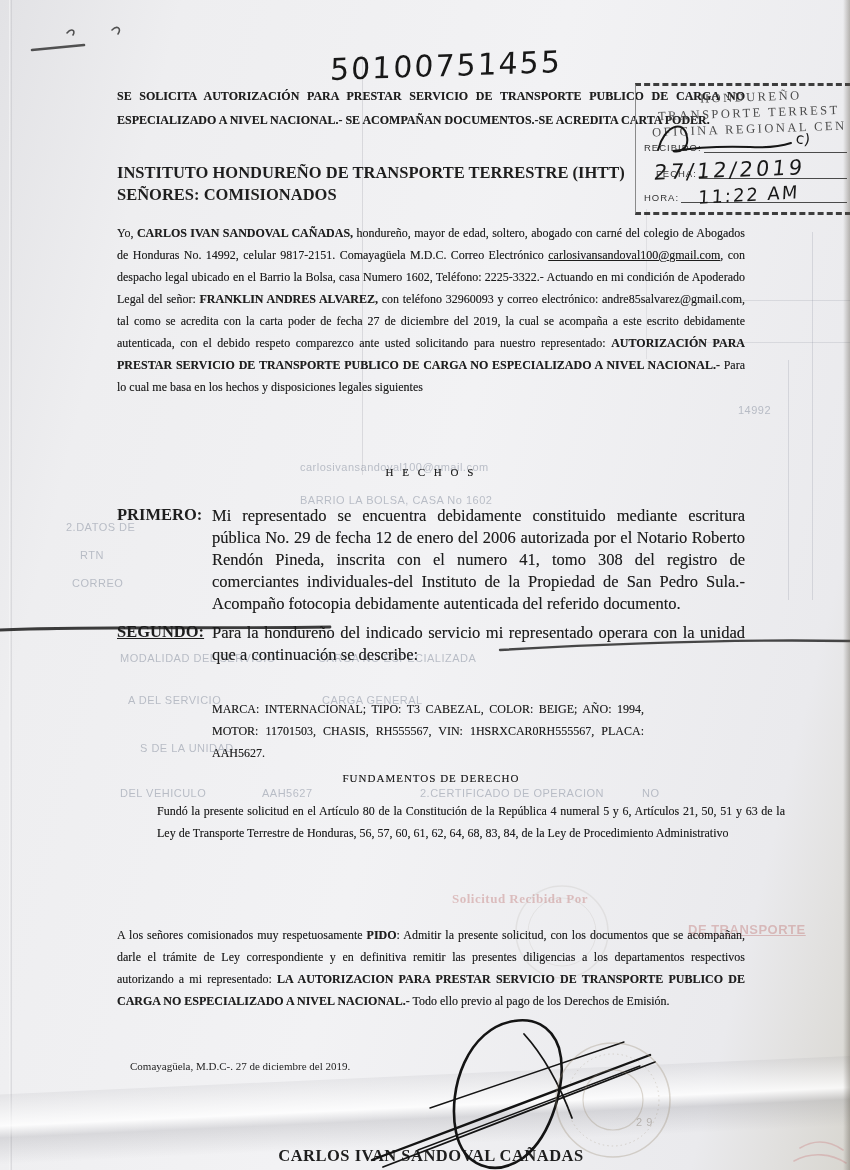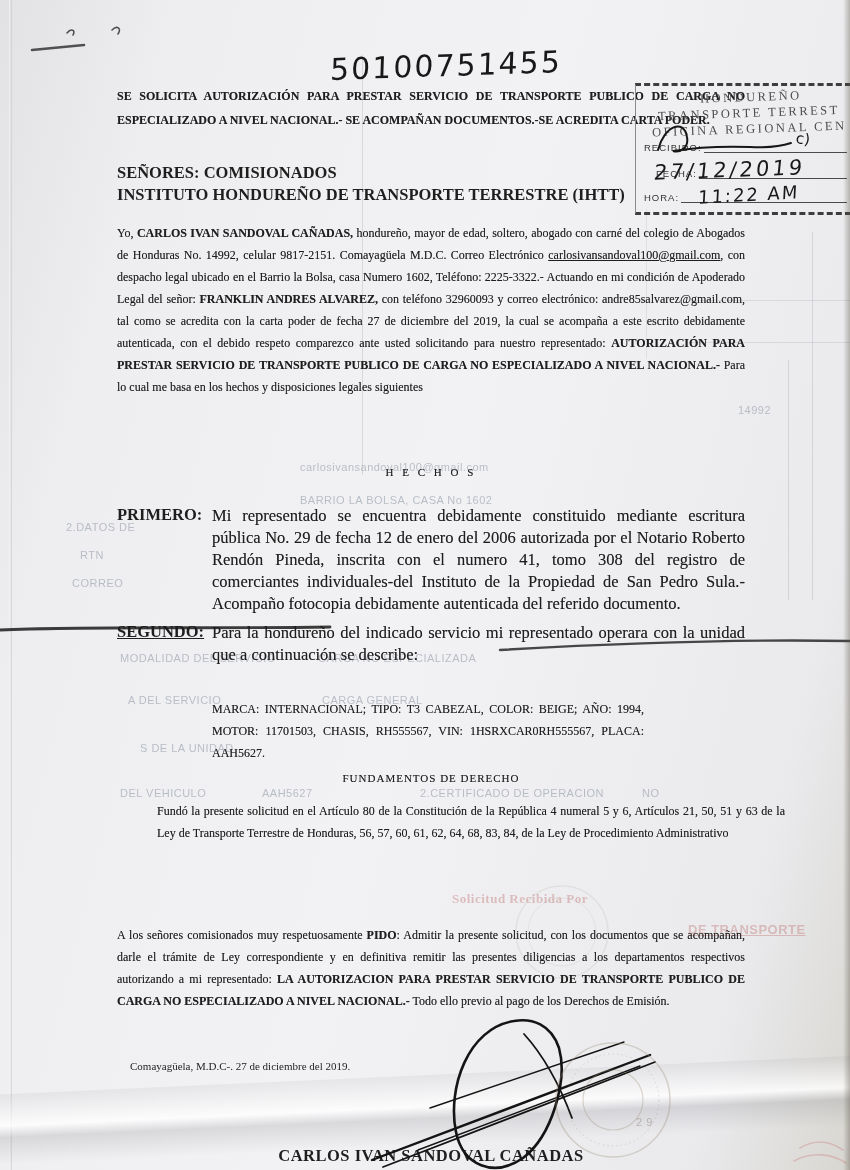--- a/index.html
+++ b/index.html
@@ -98,22 +98,22 @@
   <div class="fold-left"></div>
   <div class="fold-mid"></div>
   <div class="fold-mid2"></div>
   <div class="crease-band"></div>
 
   <div class="abs hand serial txt">50100751455</div>
 
   <div class="par txt" style="left:117px;top:84px;width:628px;font-weight:bold;line-height:24px;">SE SOLICITA AUTORIZACIÓN PARA PRESTAR SERVICIO DE TRANSPORTE PUBLICO DE CARGA NO ESPECIALIZADO A NIVEL NACIONAL.- SE ACOMPAÑAN DOCUMENTOS.-SE ACREDITA CARTA PODER.</div>
 
   <div class="abs txt" style="left:117px;top:162px;font-weight:bold;font-size:16.5px;line-height:22px;">
+    <div>INSTITUTO HONDUREÑO DE TRANSPORTE TERRESTRE (IHTT)</div>
     <div>SEÑORES: COMISIONADOS</div>
-    <div>INSTITUTO HONDUREÑO DE TRANSPORTE TERRESTRE (IHTT)</div>
   </div>
 
   <div class="stamp">
     <div class="stampline" style="left:64px;top:4px;">HONDUREÑO</div>
     <div class="stampline" style="left:22px;top:20px;">TRANSPORTE TERREST</div>
     <div class="stampline" style="left:16px;top:36px;">OFICINA REGIONAL CEN</div>
     <div class="srow" style="top:56px;">
       <span>RECIBIDO:</span>
       <span class="rule"></span>
     </div>

